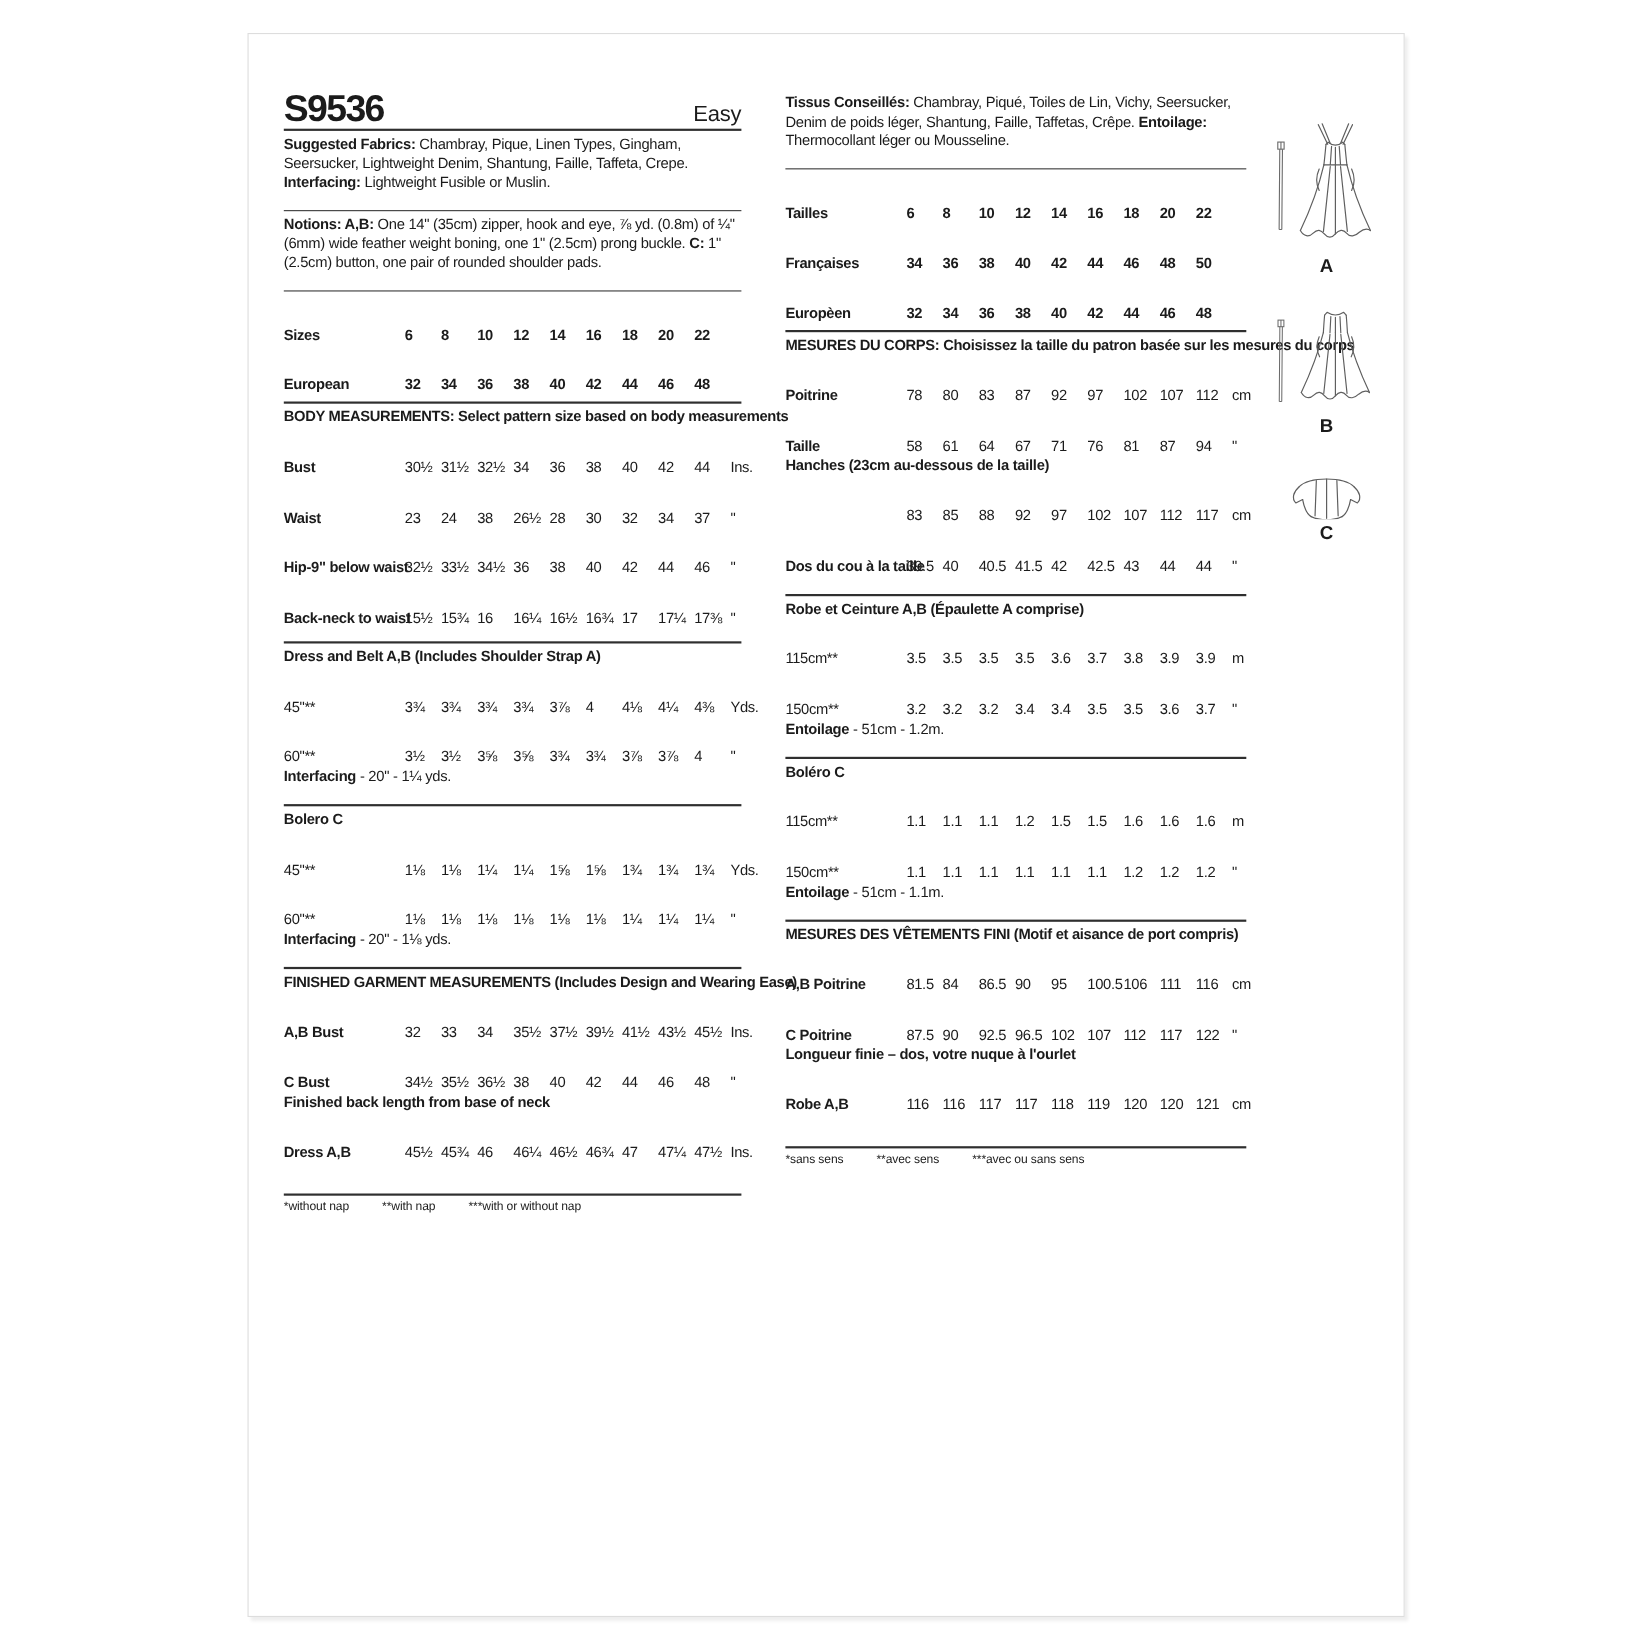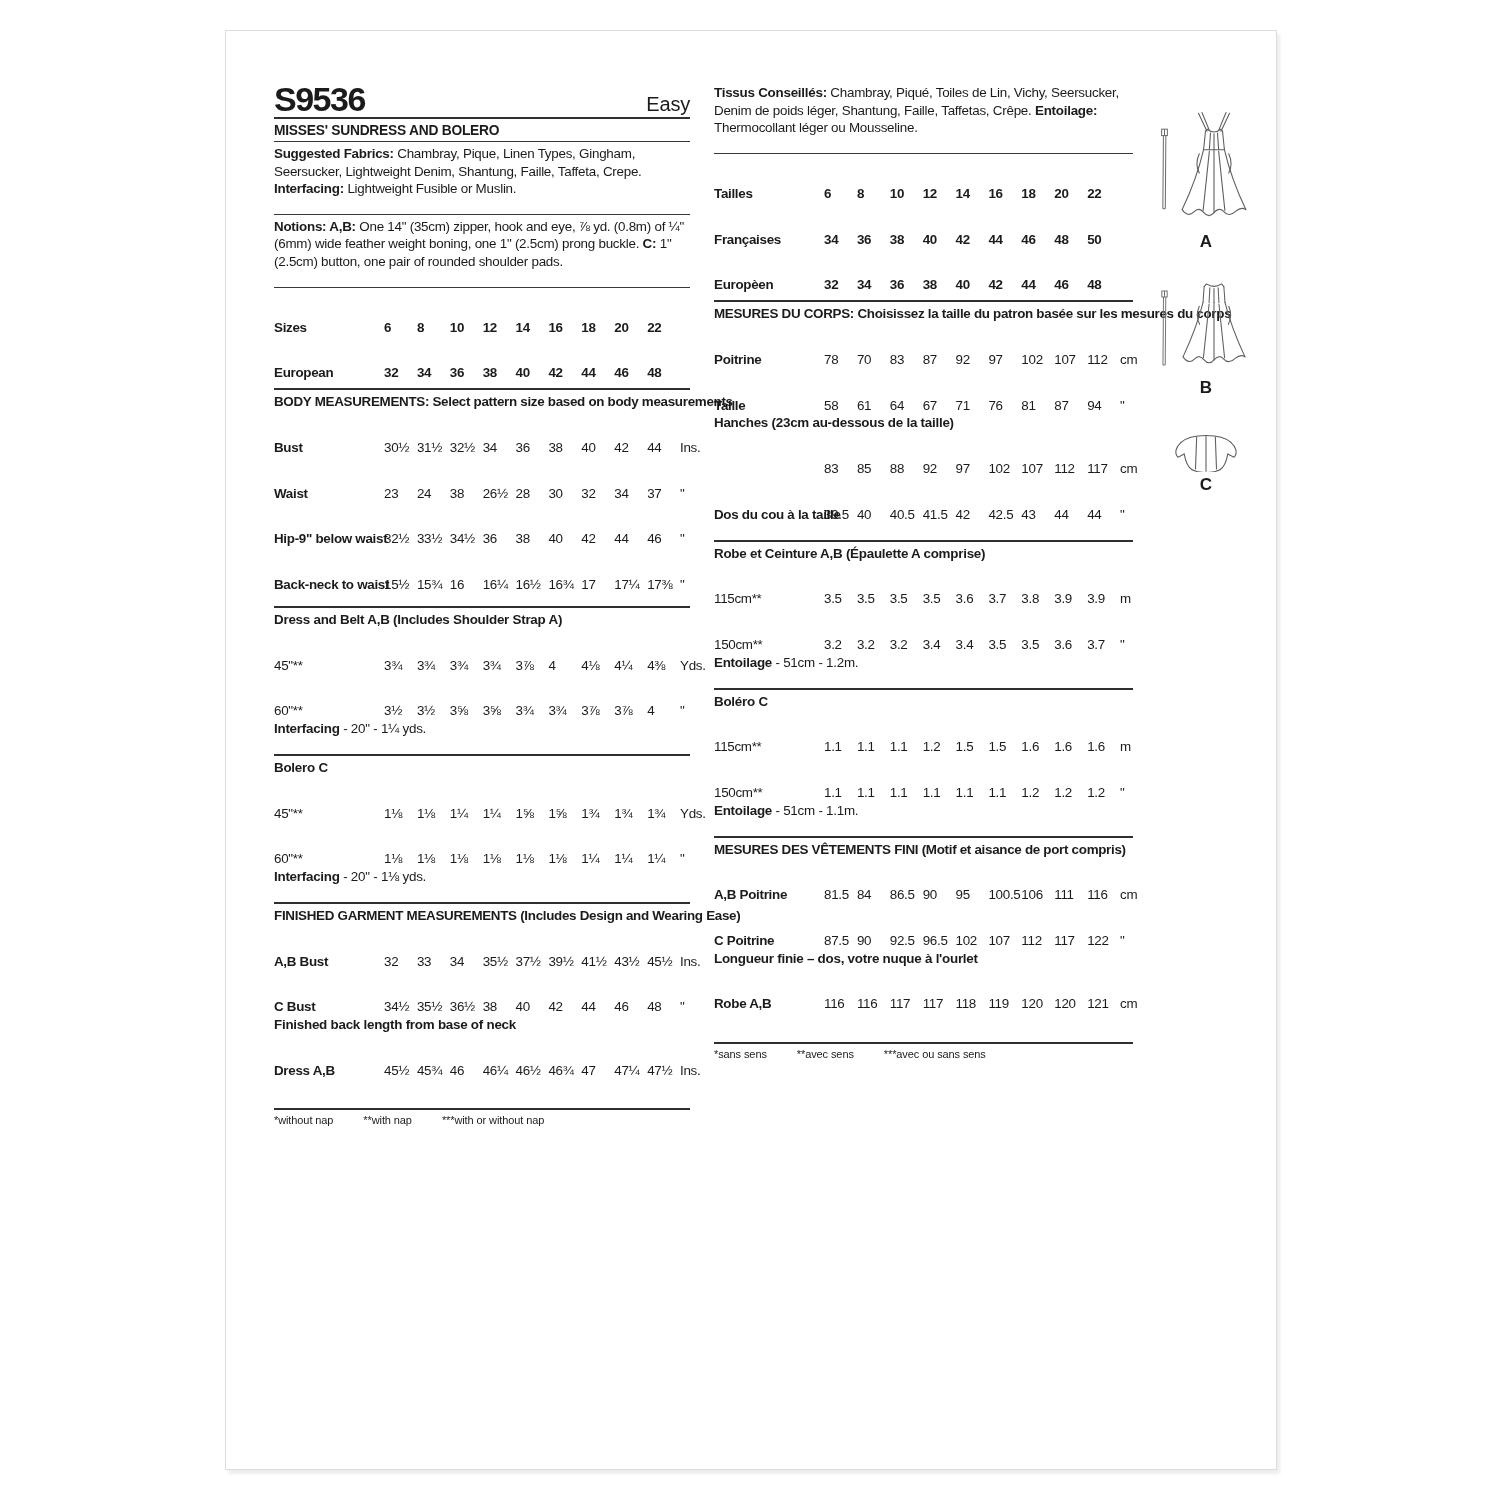--- a/index.html
+++ b/index.html
@@ -7,21 +7,21 @@
     width:1500px;height:1500px;background:#ffffff;
     font-family:"Liberation Sans", sans-serif;color:#1b1b1b;
     position:relative;overflow:hidden;
   }
   .page{
     position:absolute;left:225px;top:30px;width:1050px;height:1438px;
     background:#fff;border:1px solid #ddd;
     box-shadow:3px 4px 3px rgba(0,0,0,0.07);
   }
   .col{position:absolute;top:50px;}
-  .col-en{left:48px;width:416px;}
+  .col-en{left:32px;width:416px;}
   .col-fr{left:488px;width:419px;}
 
   .codebar{
     display:flex;justify-content:space-between;align-items:flex-end;
     border-bottom:2px solid #2f2f2f;padding-bottom:3px;height:33px;
   }
   .code{font-size:34px;font-weight:700;letter-spacing:-1.5px;line-height:30px;}
   .diff{font-size:20px;line-height:19px;letter-spacing:-0.2px;}
 
   .sec{border-bottom:1.5px solid #383838;padding:3px 0 16px;}
@@ -61,21 +61,20 @@
 <body>
 
 <div class="page">
 
   <div class="col col-en">
     <div class="codebar">
       <span class="code">S9536</span>
       <span class="diff">Easy</span>
     </div>
 
-    <div class="sec ttl">MISSES' SUNDRESS AND BOLERO</div>
 
     <div class="sec para">
       <b>Suggested Fabrics:</b><span> Chambray, Pique, Linen Types, Gingham, Seersucker, Lightweight Denim, Shantung, Faille, Taffeta, Crepe. </span><b>Interfacing:</b><span> Lightweight Fusible or Muslin.</span>
     </div>
 
     <div class="sec para">
       <b>Notions: A,B:</b><span> One 14" (35cm) zipper, hook and eye, ⅞ yd. (0.8m) of ¼" (6mm) wide feather weight boning, one 1" (2.5cm) prong buckle. </span><b>C:</b><span> 1" (2.5cm) button, one pair of rounded shoulder pads.</span>
     </div>
 
     <div class="sec thick bold-all pb6">
@@ -341,21 +340,21 @@
           <span class="cell unit"></span>
         </div>
       </div>
 
     <div class="sec thick bold-lbl">
       <div class="thead">MESURES DU CORPS: Choisissez la taille du patron basée sur les mesures du corps</div>
       <div>
           <div class="trow">
             <span class="cell lbl">Poitrine</span>
             <span class="cell val">78</span>
-            <span class="cell val">70</span>
+            <span class="cell val">80</span>
             <span class="cell val">83</span>
             <span class="cell val">87</span>
             <span class="cell val">92</span>
             <span class="cell val">97</span>
             <span class="cell val">102</span>
             <span class="cell val">107</span>
             <span class="cell val">112</span>
             <span class="cell unit">cm</span>
           </div>
           <div class="trow">

